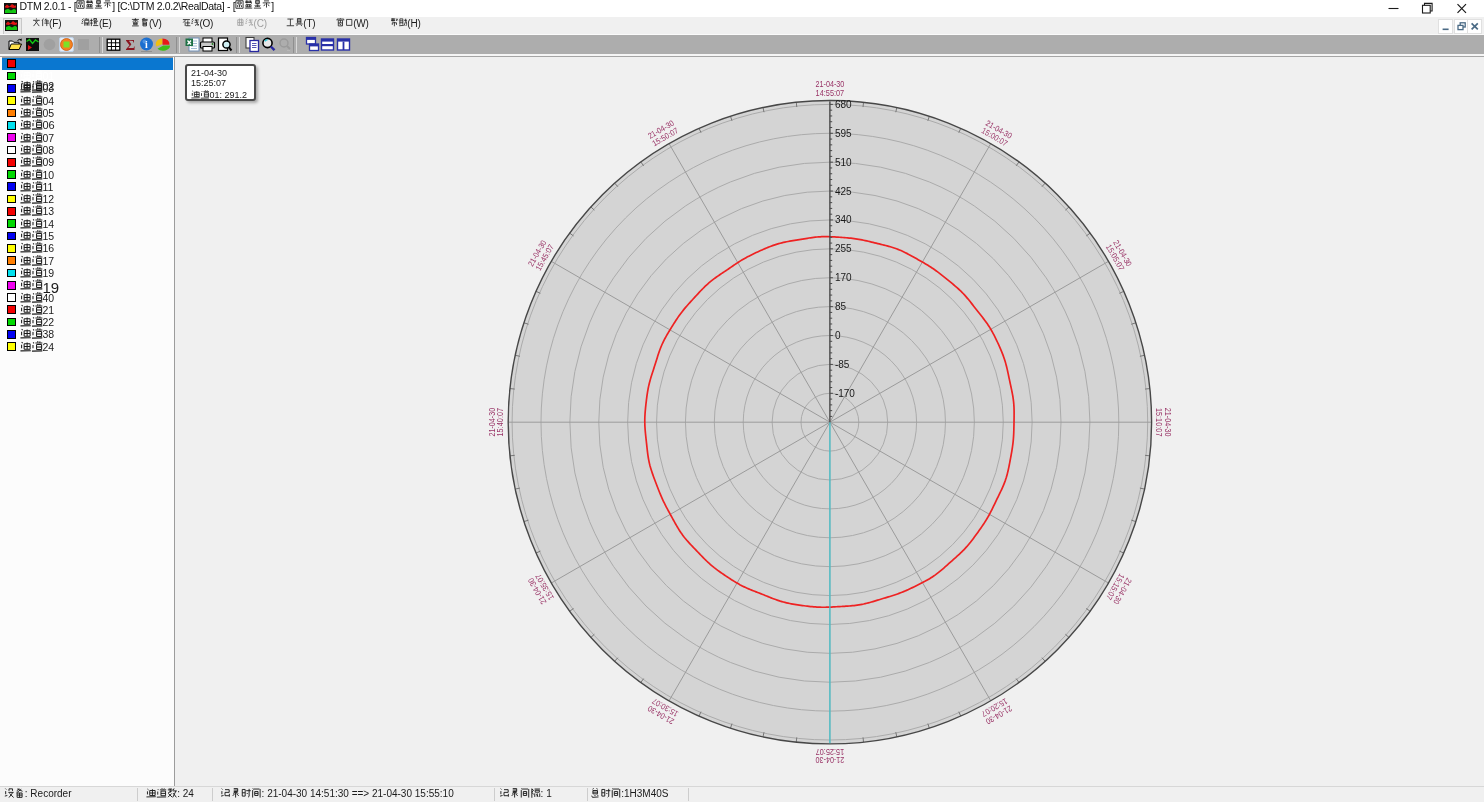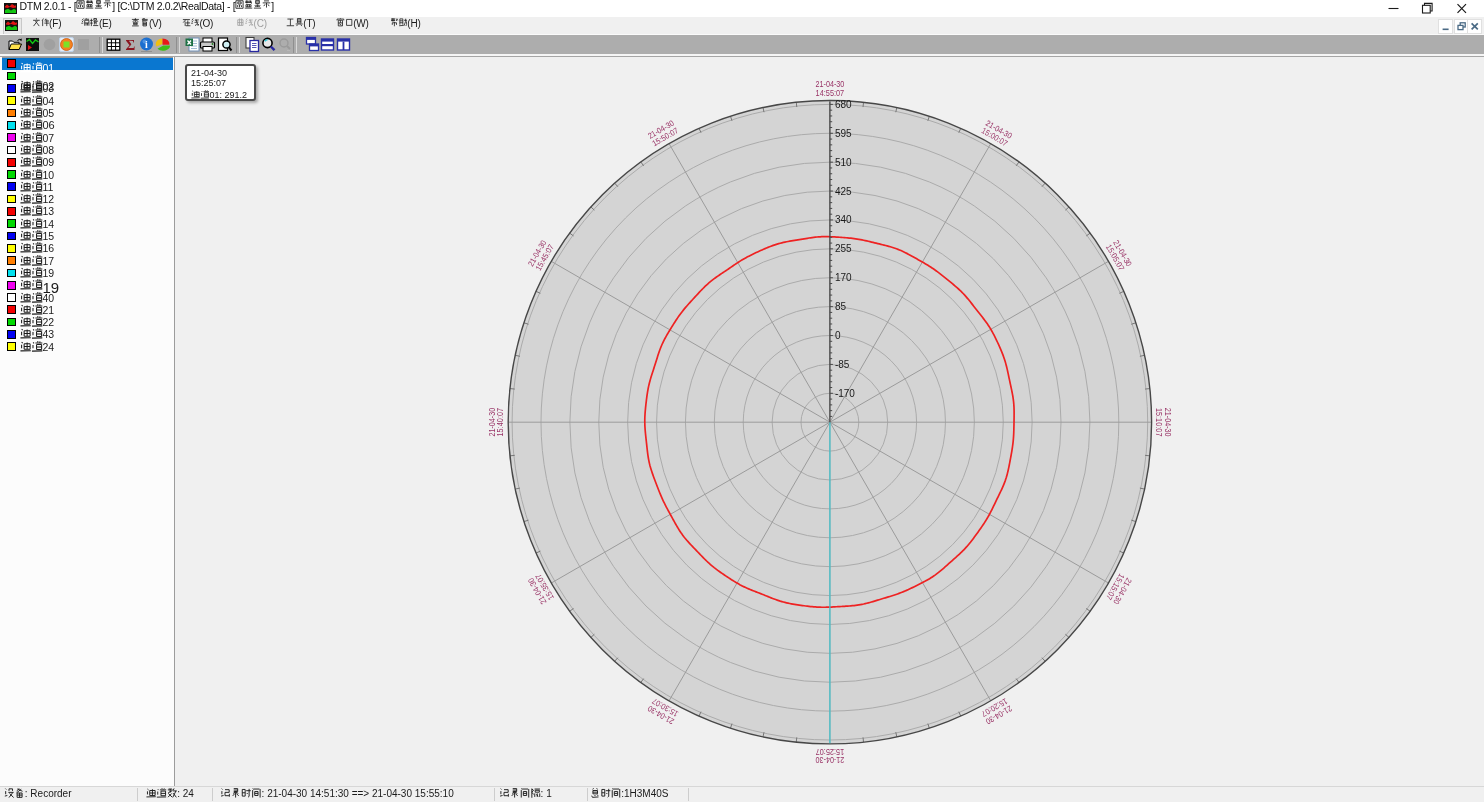--- a/index.html
+++ b/index.html
@@ -253,21 +253,21 @@
       <text y="-2.2" textLength="28.7" lengthAdjust="spacingAndGlyphs">21-04-30</text>
       <text y="6.4" textLength="28.6" lengthAdjust="spacingAndGlyphs">15:45:07</text>
     </g>
     <g transform="translate(488.4,77.81) rotate(330)" text-anchor="middle" font-size="8.2" fill="#993366">
       <text y="-2.2" textLength="28.7" lengthAdjust="spacingAndGlyphs">21-04-30</text>
       <text y="6.4" textLength="28.6" lengthAdjust="spacingAndGlyphs">15:50:07</text>
     </g>
   </svg>
 <div style="position:absolute;left:2px;top:57.9px;width:171px;height:12.3px;background:#0a77d0"></div>
 <div style="position:absolute;left:7px;top:59.4px;width:8.8px;height:8.8px;background:#f20000;border:1px solid #000;box-sizing:border-box"></div>
-<div class="fx" style="left:19.5px;top:62px;height:23px"><svg width="23.0" height="11.5" viewBox="0 0 200 100" style="flex:none;">
+<div class="fx" style="left:19.5px;top:70px;height:23px"><svg width="23.0" height="11.5" viewBox="0 0 200 100" style="flex:none;">
       <path d="M14 10 L24 18M14 32 L14 62M4 86 L94 84M36 24 L88 24M36 24 L36 72M88 24 L88 72M36 72 L88 72M36 48 L88 48M62 12 L62 72M114 12 L122 20M113 34 L113 64M104 88 L194 86M152 2 L158 10M176 4 L170 12M134 18 L194 18M144 30 L188 30M144 30 L144 74M188 30 L188 74M144 74 L188 74M144 52 L188 52" stroke="#ffffff" stroke-width="9" fill="none"></path>
     </svg><span style="font-size:10.5px;color:#ffffff">01</span></div>
 <div style="position:absolute;left:7px;top:71.7px;width:8.8px;height:8.8px;background:#00d800;border:1px solid #000;box-sizing:border-box"></div>
 <div class="fx" style="left:19.5px;top:80px;height:12.5px"><svg width="23.0" height="11.5" viewBox="0 0 200 100" style="flex:none;">
       <path d="M14 10 L24 18M14 32 L14 62M4 86 L94 84M36 24 L88 24M36 24 L36 72M88 24 L88 72M36 72 L88 72M36 48 L88 48M62 12 L62 72M114 12 L122 20M113 34 L113 64M104 88 L194 86M152 2 L158 10M176 4 L170 12M134 18 L194 18M144 30 L188 30M144 30 L144 74M188 30 L188 74M144 74 L188 74M144 52 L188 52" stroke="#1a1a1a" stroke-width="9" fill="none"></path>
     </svg><span style="font-size:10.5px;color:#1a1a1a">02</span></div>
 <div style="position:absolute;left:7px;top:84px;width:8.8px;height:8.8px;background:#0000f2;border:1px solid #000;box-sizing:border-box"></div>
 <div class="fx" style="left:19.5px;top:82.4px;height:12.5px"><svg width="23.0" height="11.5" viewBox="0 0 200 100" style="flex:none;">
       <path d="M14 10 L24 18M14 32 L14 62M4 86 L94 84M36 24 L88 24M36 24 L36 72M88 24 L88 72M36 72 L88 72M36 48 L88 48M62 12 L62 72M114 12 L122 20M113 34 L113 64M104 88 L194 86M152 2 L158 10M176 4 L170 12M134 18 L194 18M144 30 L188 30M144 30 L144 74M188 30 L188 74M144 74 L188 74M144 52 L188 52" stroke="#1a1a1a" stroke-width="9" fill="none"></path>
     </svg><span style="font-size:10.5px;color:#1a1a1a">03</span></div>
@@ -343,21 +343,21 @@
 <div class="fx" style="left:19.5px;top:303.8px;height:12.5px"><svg width="23.0" height="11.5" viewBox="0 0 200 100" style="flex:none;">
       <path d="M14 10 L24 18M14 32 L14 62M4 86 L94 84M36 24 L88 24M36 24 L36 72M88 24 L88 72M36 72 L88 72M36 48 L88 48M62 12 L62 72M114 12 L122 20M113 34 L113 64M104 88 L194 86M152 2 L158 10M176 4 L170 12M134 18 L194 18M144 30 L188 30M144 30 L144 74M188 30 L188 74M144 74 L188 74M144 52 L188 52" stroke="#1a1a1a" stroke-width="9" fill="none"></path>
     </svg><span style="font-size:10.5px;color:#1a1a1a">21</span></div>
 <div style="position:absolute;left:7px;top:317.7px;width:8.8px;height:8.8px;background:#00d800;border:1px solid #000;box-sizing:border-box"></div>
 <div class="fx" style="left:19.5px;top:316.1px;height:12.5px"><svg width="23.0" height="11.5" viewBox="0 0 200 100" style="flex:none;">
       <path d="M14 10 L24 18M14 32 L14 62M4 86 L94 84M36 24 L88 24M36 24 L36 72M88 24 L88 72M36 72 L88 72M36 48 L88 48M62 12 L62 72M114 12 L122 20M113 34 L113 64M104 88 L194 86M152 2 L158 10M176 4 L170 12M134 18 L194 18M144 30 L188 30M144 30 L144 74M188 30 L188 74M144 74 L188 74M144 52 L188 52" stroke="#1a1a1a" stroke-width="9" fill="none"></path>
     </svg><span style="font-size:10.5px;color:#1a1a1a">22</span></div>
 <div style="position:absolute;left:7px;top:330px;width:8.8px;height:8.8px;background:#0000f2;border:1px solid #000;box-sizing:border-box"></div>
 <div class="fx" style="left:19.5px;top:328.4px;height:12.5px"><svg width="23.0" height="11.5" viewBox="0 0 200 100" style="flex:none;">
       <path d="M14 10 L24 18M14 32 L14 62M4 86 L94 84M36 24 L88 24M36 24 L36 72M88 24 L88 72M36 72 L88 72M36 48 L88 48M62 12 L62 72M114 12 L122 20M113 34 L113 64M104 88 L194 86M152 2 L158 10M176 4 L170 12M134 18 L194 18M144 30 L188 30M144 30 L144 74M188 30 L188 74M144 74 L188 74M144 52 L188 52" stroke="#1a1a1a" stroke-width="9" fill="none"></path>
-    </svg><span style="font-size:10.5px;color:#1a1a1a">43</span></div>
+    </svg><span style="font-size:10.5px;color:#1a1a1a">38</span></div>
 <div style="position:absolute;left:7px;top:342.3px;width:8.8px;height:8.8px;background:#ffff00;border:1px solid #000;box-sizing:border-box"></div>
 <div class="fx" style="left:19.5px;top:340.7px;height:12.5px"><svg width="23.0" height="11.5" viewBox="0 0 200 100" style="flex:none;">
       <path d="M14 10 L24 18M14 32 L14 62M4 86 L94 84M36 24 L88 24M36 24 L36 72M88 24 L88 72M36 72 L88 72M36 48 L88 48M62 12 L62 72M114 12 L122 20M113 34 L113 64M104 88 L194 86M152 2 L158 10M176 4 L170 12M134 18 L194 18M144 30 L188 30M144 30 L144 74M188 30 L188 74M144 74 L188 74M144 52 L188 52" stroke="#1a1a1a" stroke-width="9" fill="none"></path>
     </svg><span style="font-size:10.5px;color:#1a1a1a">24</span></div>
 <div style="position:absolute;left:185px;top:64px;width:71px;height:37px;background:#fff;border:2px solid #4a4a4a;border-radius:3px;box-shadow:2px 2px 3px rgba(0,0,0,0.3);box-sizing:border-box">
     <div style="position:absolute;left:4px;top:2px;font-size:9px;color:#1a1a1a">21-04-30</div>
     <div style="position:absolute;left:4px;top:12.3px;font-size:9px;color:#1a1a1a">15:25:07</div>
     <div class="fx" style="left:4px;top:23.5px;height:10px"><svg width="18.6" height="9.3" viewBox="0 0 200 100" style="flex:none;">
         <path d="M14 10 L24 18M14 32 L14 62M4 86 L94 84M36 24 L88 24M36 24 L36 72M88 24 L88 72M36 72 L88 72M36 48 L88 48M62 12 L62 72M114 12 L122 20M113 34 L113 64M104 88 L194 86M152 2 L158 10M176 4 L170 12M134 18 L194 18M144 30 L188 30M144 30 L144 74M188 30 L188 74M144 74 L188 74M144 52 L188 52" stroke="#1a1a1a" stroke-width="9" fill="none"></path>
       </svg><span style="font-size:9px;color:#1a1a1a">01: 291.2</span></div>

